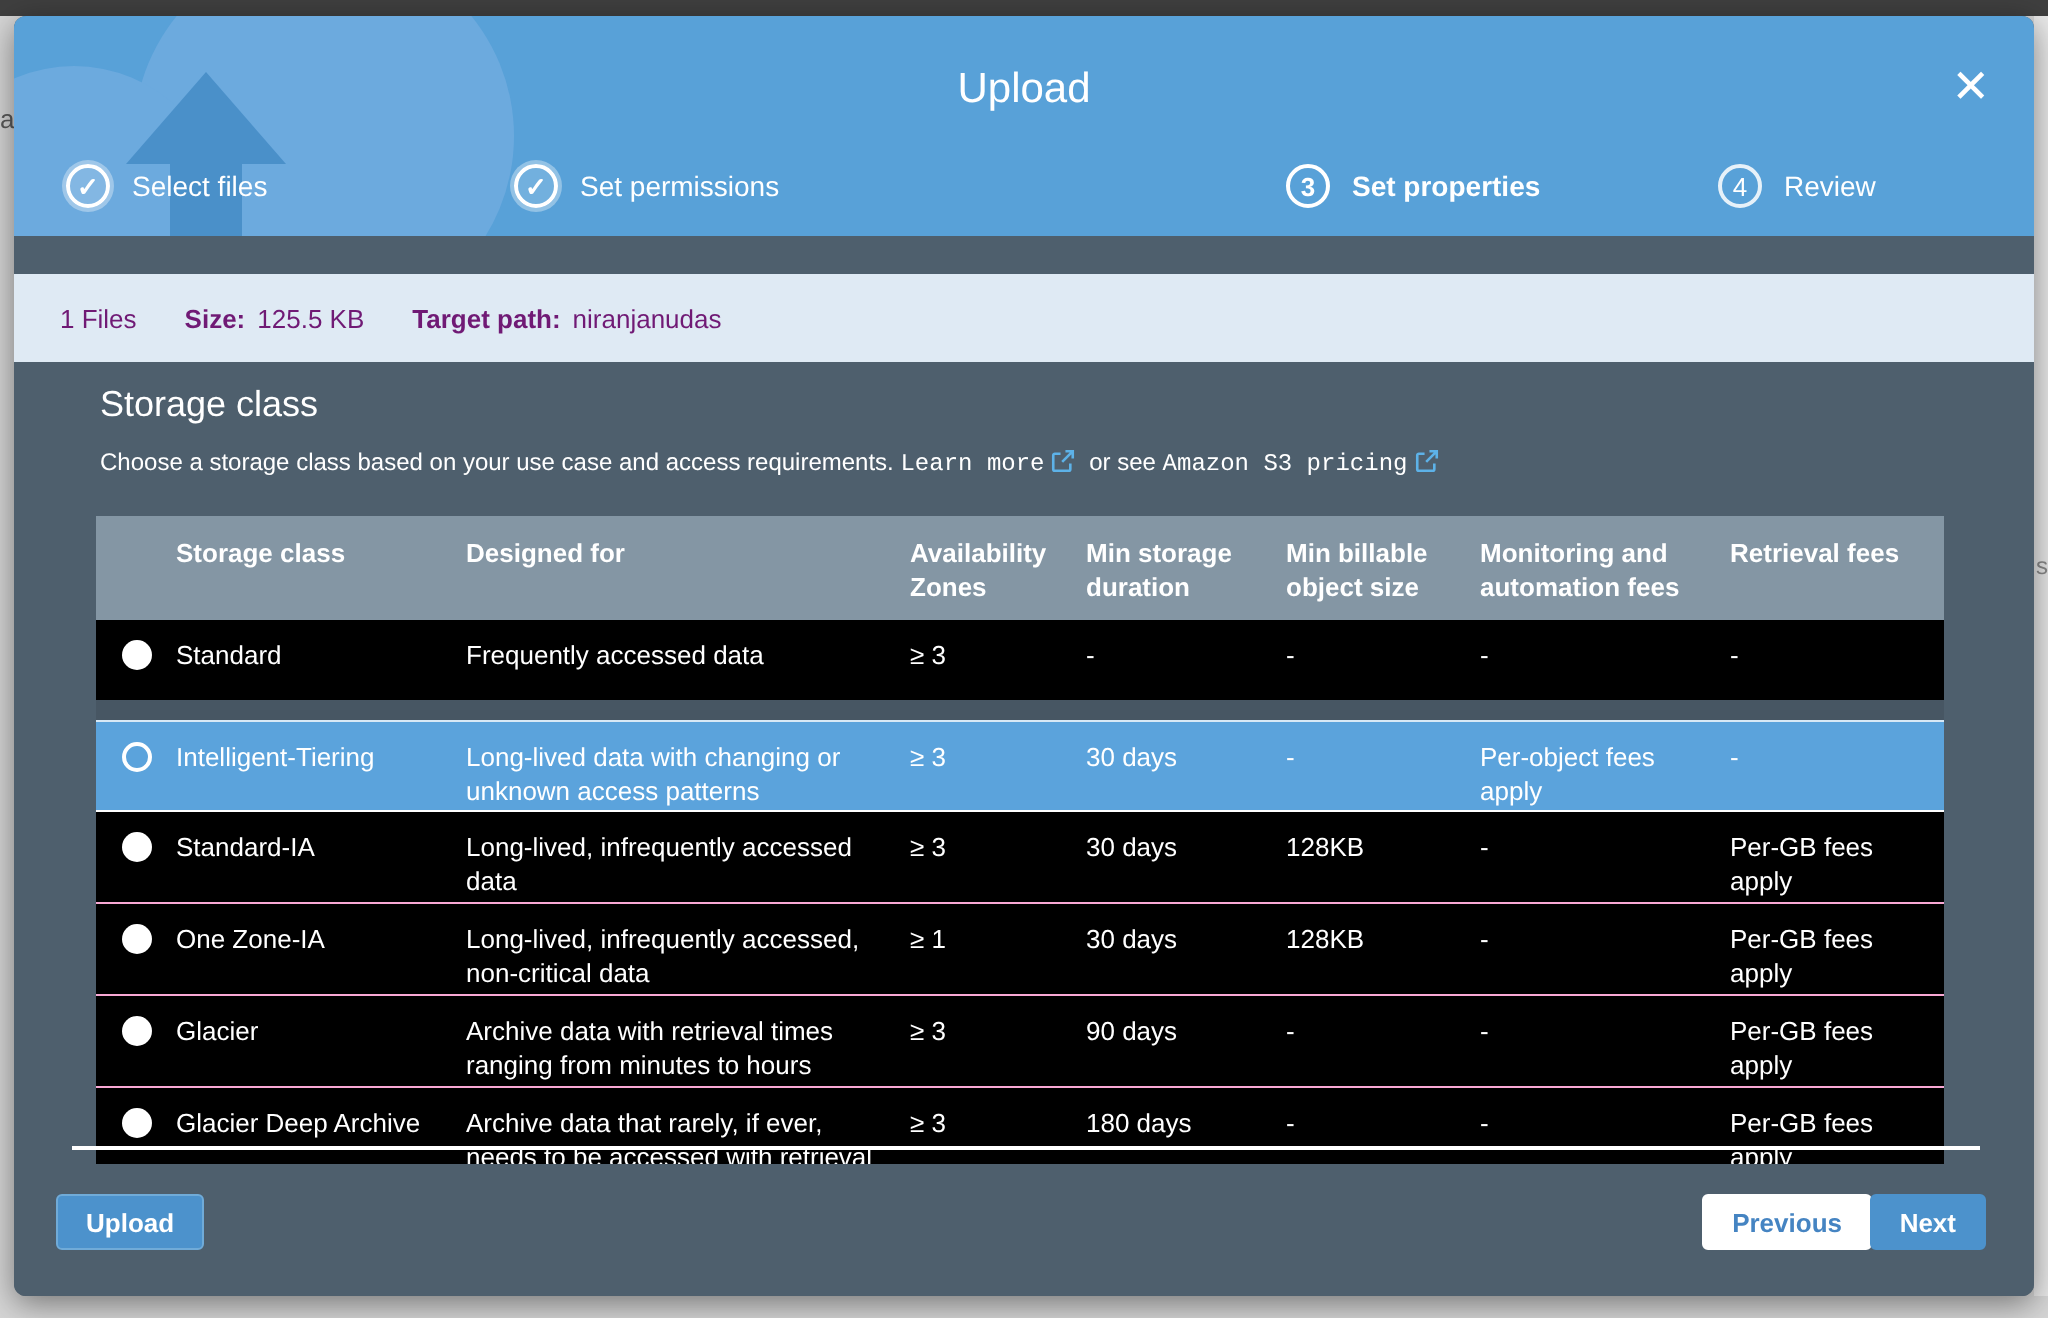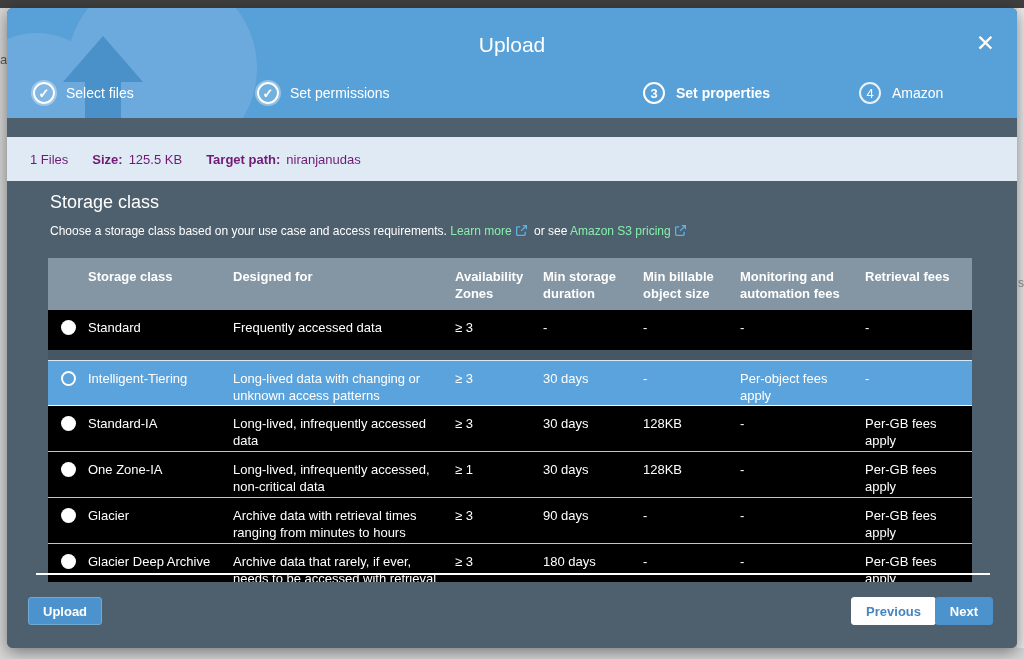--- a/index.html
+++ b/index.html
@@ -48,21 +48,21 @@
   
   .gap-band { height:19px; background:#4e5f6d; }
   .info-bar { height:44px; background:#dfeaf4; display:flex; align-items:center; padding-left:23px; font-size:13px; color:#701a75; }
   .info-bar .lbl { font-weight:bold; margin-left:24px; }
   .info-bar .val { margin-left:6px; }
 
   
   .dlg-body { position:relative; height:467px; background:#4e5f6d; }
   .section-heading { position:absolute; left:43px; top:11px; color:#fff; font-size:18px; font-weight:400; }
   .section-desc { position:absolute; left:43px; top:43px; color:#fff; font-size:12px; }
-  .link { color:#86efac; cursor:pointer; }
+  .link { color:#ffffff; cursor:pointer;font-family:Liberation Mono, monospace; }
   .ext-icon { display:inline-block; vertical-align:-2px; margin:0 3px 0 3px; }
 
   
   .table-wrap { position:absolute; left:41px; top:77px; width:924px; height:324px; overflow:hidden; }
   .trow { display:flex; }
   .c0 { width:40px; } .c1 { width:145px; } .c2 { width:222px; } .c3 { width:88px; }
   .c4 { width:100px; } .c5 { width:97px; } .c6 { width:125px; } .c7 { width:107px; }
   .t-header { background:#8496a4; color:#fff; font-weight:bold; font-size:13px; min-height:52px; }
   .t-header .cell { padding:10px 14px 0 0; line-height:17px; }
   .row { background:#000000; color:#fff; font-size:13px; cursor:pointer; }
@@ -112,21 +112,21 @@
       <div class="step step-2 complete">
         <span class="step-circle">✓</span>
         <span class="step-label">Set permissions</span>
       </div>
       <div class="step step-3 active">
         <span class="step-circle">3</span>
         <span class="step-label">Set properties</span>
       </div>
       <div class="step step-4 upcoming">
         <span class="step-circle">4</span>
-        <span class="step-label">Amazon</span>
+        <span class="step-label">Review</span>
       </div>
     </div>
   </div>
 
   <div class="gap-band"></div>
 
   <div class="info-bar">
     <span>1 Files</span>
     <span class="lbl">Size:</span>
     <span class="val">125.5 KB</span>

